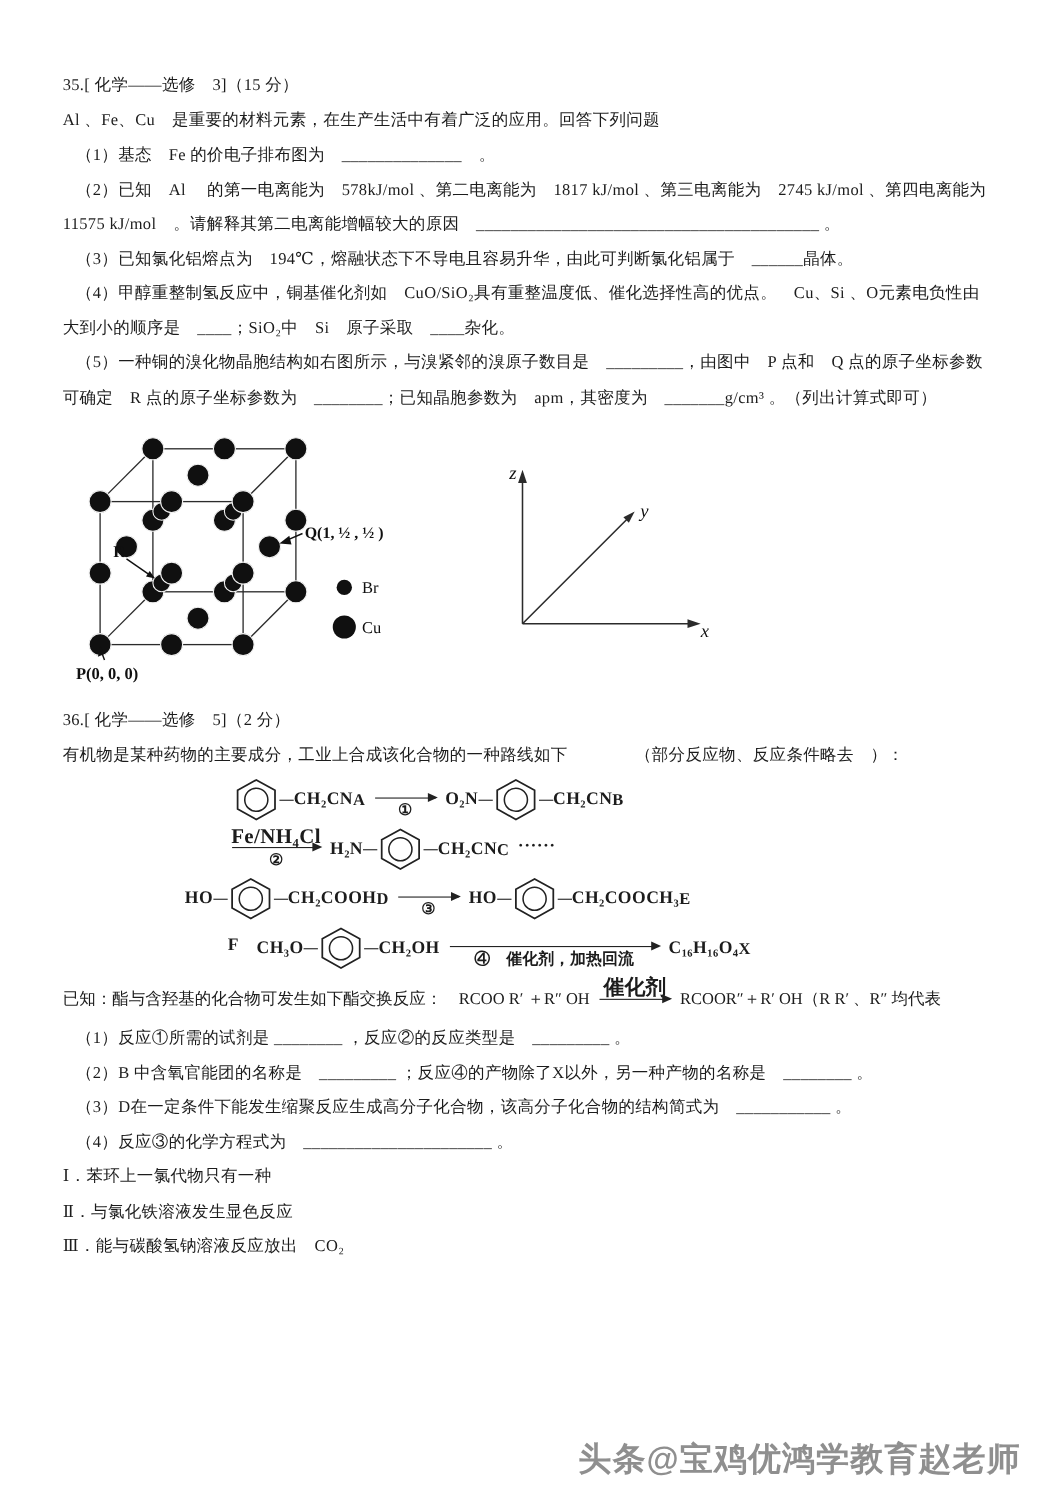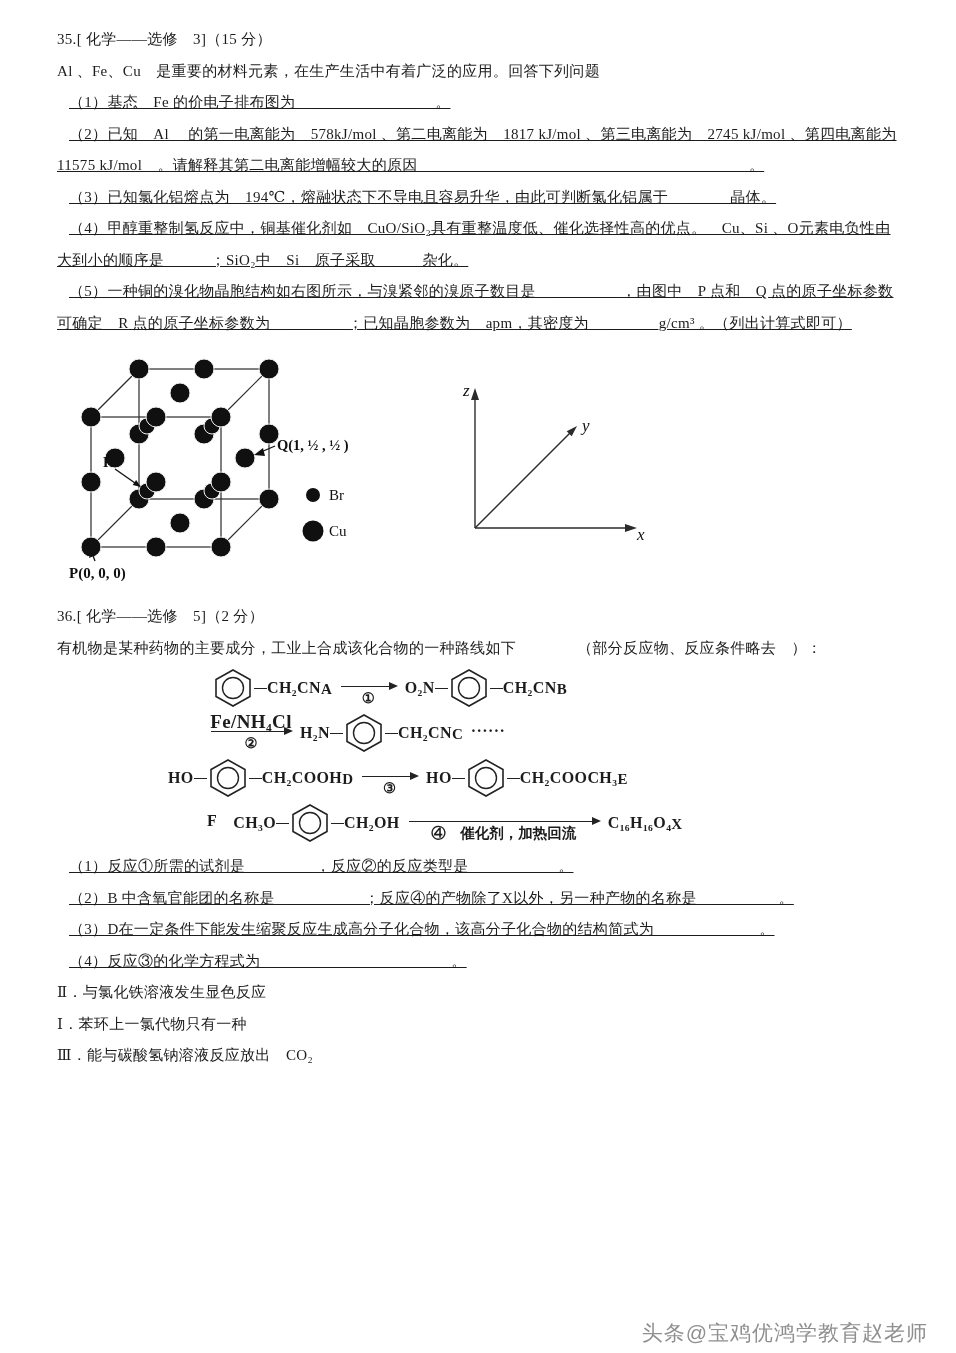--- a/index.html
+++ b/index.html
@@ -2,23 +2,23 @@
 <html><head>
 <meta charset="utf-8">
 <style>
   * { margin:0; padding:0; box-sizing:border-box; }
   html, body { background:#ffffff; }
   body {
     width:956px; height:1353px; overflow:hidden; position:relative;
     font-family:"Liberation Serif","DejaVu Serif",serif;
     color:#1c1c1c; font-size:15px;
   }
-  .page { padding:24px 56px 0 57px; }
+  .page { padding:63px 56px 0 57px; }
   p.line { line-height:2.1; letter-spacing:0.3px; }
-  p.ind { text-indent:12px;text-decoration:underline; }
+  p.ind { text-indent:12px; }
   .figure-row { display:flex; align-items:center; gap:58px; margin:8px 0 14px 4px; }
   
   .route { margin:4px 0 8px 0; font-weight:bold; font-size:16px; }
   .rrow { display:flex; align-items:flex-start; margin-bottom:5px; }
   .struct { display:flex; flex-direction:row; align-items:center; }
   .srow { display:flex; align-items:center; height:40px; }
   .slabel { font-size:15px; line-height:1.2; margin-top:1px; }
   .bond { display:inline-block; width:13px; height:0; border-top:1.6px solid #222; }
   .chem { white-space:nowrap; letter-spacing:0.4px; }
   .dots { margin-left:8px; margin-top:9px; }
@@ -30,21 +30,21 @@
   .rxn-arrow .shaft::after {
     content:''; position:absolute; right:-2px; top:-5.5px;
     border-left:9px solid #222; border-top:4.5px solid transparent; border-bottom:4.5px solid transparent;
   }
   .w55 { width:55px; } .w80 { width:80px; } .w64 { width:64px; } .w190 { width:190px;justify-content:center; }
   .bold { font-weight:bold; }
   .known-row { display:flex; align-items:center; margin-top:6px; line-height:2.1; white-space:nowrap; }
   .watermark {
     position:absolute; right:28px; bottom:6px;
     font-family:"Liberation Sans","DejaVu Sans",sans-serif;
-    font-weight:normal; font-size:21px; color:#8f8f8f; letter-spacing:1px;
+    font-weight:bold; font-size:30px; color:#8f8f8f; letter-spacing:1px;
   }
   svg text { font-family:"Liberation Serif","DejaVu Serif",serif; }
 </style>
 </head>
 <body>
 
 <div class="page">
 
   <p class="line">35.[ 化学——选修　3]（15 分）</p>
   <p class="line">Al 、Fe、Cu　是重要的材料元素，在生产生活中有着广泛的应用。回答下列问题</p>
@@ -248,25 +248,34 @@
       <div class="struct">
         <div class="srow">
           <span class="chem">C₁₆H₁₆O₄</span>
         </div>
         <div class="slabel">X</div>
       </div>
     </div>
 
   </div>
 
+  <div class="known-row">
+    <span>已知：酯与含羟基的化合物可发生如下酯交换反应：　RCOO R′ ＋R″ OH</span>
+    <div class="rxn-arrow w64">
+      <span class="above bold">催化剂</span>
+      <span class="shaft"></span>
+      <span class="below"></span>
+    </div>
+    <span>RCOOR″＋R′ OH（R R′ 、R″ 均代表</span>
+  </div>
 
   <p class="line ind">（1）反应①所需的试剂是 ________ ，反应②的反应类型是　_________ 。</p>
   <p class="line ind">（2）B 中含氧官能团的名称是　_________ ；反应④的产物除了X以外，另一种产物的名称是　________ 。</p>
   <p class="line ind">（3）D在一定条件下能发生缩聚反应生成高分子化合物，该高分子化合物的结构简式为　___________ 。</p>
   <p class="line ind">（4）反应③的化学方程式为　______________________ 。</p>
 
+  <p class="line">Ⅰ．苯环上一氯代物只有一种</p>
   <p class="line">Ⅱ．与氯化铁溶液发生显色反应</p>
-  <p class="line">Ⅰ．苯环上一氯代物只有一种</p>
   <p class="line">Ⅲ．能与碳酸氢钠溶液反应放出　CO₂</p>
 
 </div>
 
 <div class="watermark">头条@宝鸡优鸿学教育赵老师</div>
 
 </body></html>

